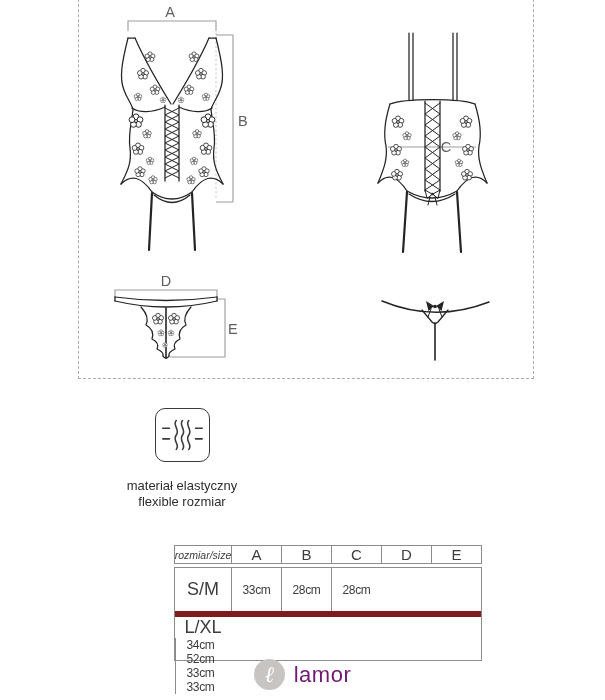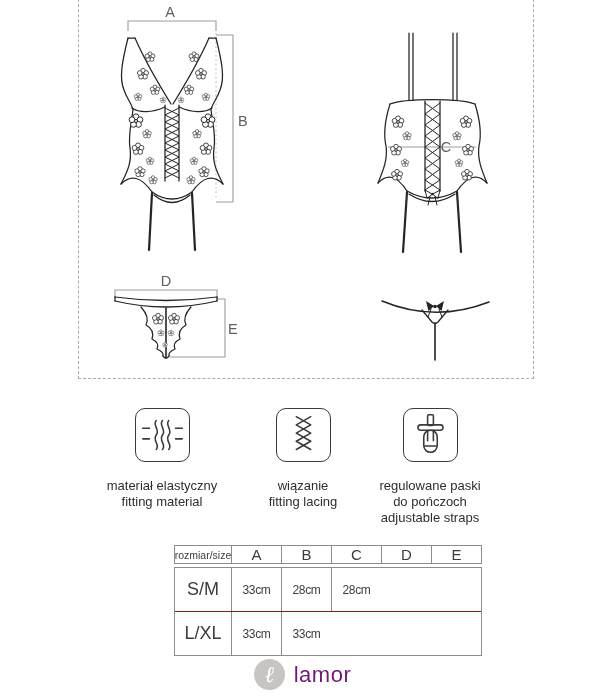--- a/index.html
+++ b/index.html
@@ -11,39 +11,39 @@
   .drawing{position:absolute;left:0;top:0;}
   .g{stroke:#242424;fill:none;stroke-width:1.25;stroke-linecap:round;stroke-linejoin:round;}
   .gt{stroke:#242424;fill:none;stroke-width:1;stroke-linecap:round;stroke-linejoin:round;}
   .g2{stroke:#242424;fill:none;stroke-width:2.2;stroke-linecap:round;}
   .ann{stroke:#9c9c9c;fill:none;stroke-width:1.1;}
   .dash{stroke:#c2c2c2;stroke-width:1;stroke-dasharray:2 2.4;}
   .lbl{fill:#5f5f5f;font-size:14.5px;font-family:"Liberation Sans",sans-serif;}
   .fl{fill:#fff;stroke:#2a2a2a;}
   
   .feature{position:absolute;top:408px;text-align:center;}
-  .f1{left:92px;width:140px;}
+  .f1{left:112px;width:140px;}
   .f2{left:233px;width:140px;}
   .f3{left:355px;width:150px;}
   .icon-box{width:55px;height:54px;border:1.6px solid #3a3a3a;border-radius:10px;
             margin:0 auto;box-sizing:border-box;display:flex;align-items:center;justify-content:center;}
   .icon-box svg{display:block;}
   .ic{stroke:#3a3a3a;fill:none;stroke-width:1.6;stroke-linecap:round;stroke-linejoin:round;}
   .feature-label{margin-top:16px;font-size:13px;line-height:1.22;color:#2e2e2e;}
   
   .size-table{position:absolute;left:174px;top:545px;color:#3c3c3c;}
   .tbl-head{display:flex;border:1px solid #8c8c8c;height:17px;box-sizing:content-box;}
   .tbl-body{display:block;border:1.5px solid #8c8c8c;margin-top:3px;}
   .tbl-row{display:flex;height:43px;}
-  .tbl-row + .tbl-row{border-top:1px solid #7f1d1d;}
+  .tbl-row + .tbl-row{border-top:6px solid #7f1d1d;flex-direction:column;}
   .cell{display:flex;align-items:center;justify-content:center;box-sizing:border-box;}
   .cell + .cell{border-left:1px solid #8c8c8c;}
   .c-size{width:56px;}
   .c-val{width:50px;}
-  .tbl-head .c-size{font-size:10.5px;}
+  .tbl-head .c-size{font-size:10.5px;font-style:italic;}
   .tbl-head .c-val{font-size:15px;}
   .tbl-body .c-size{font-size:18px;}
   .tbl-body .c-val{font-size:12px;letter-spacing:-0.3px;}
   
   .footer{position:absolute;left:0;top:659px;width:605px;display:flex;
           align-items:center;justify-content:center;gap:9px;}
   .logo-circle{width:31px;height:31px;border-radius:50%;background:#c8c4c2;color:#fff;
                display:flex;align-items:center;justify-content:center;
                font-family:"DejaVu Serif",serif;font-style:italic;font-size:22px;line-height:1;}
   .brand{font-size:22px;color:#701a75;letter-spacing:.5px;}
@@ -181,71 +181,46 @@
     <div class="icon-box">
       <svg width="55" height="54" viewBox="0 0 55 54">
         <path class="ic" d="M21,12 c-4.5,5 4.5,9 0,15 c-4.5,6 4.5,10 0,15"></path>
         <path class="ic" d="M27.5,12 c-4.5,5 4.5,9 0,15 c-4.5,6 4.5,10 0,15"></path>
         <path class="ic" d="M34,12 c-4.5,5 4.5,9 0,15 c-4.5,6 4.5,10 0,15"></path>
         <path class="ic" d="M7,20 h7 M7,31 h7 M41,20 h7 M41,31 h7"></path>
       </svg>
     </div>
     <div class="feature-label">
       <div>materiał elastyczny</div>
-      <div>fitting material</div>
+      <div>flexible rozmiar</div>
     </div>
   </div>
 
-  <div class="feature f2">
-    <div class="icon-box">
-      <svg width="55" height="54" viewBox="0 0 55 54">
-        <path class="ic" d="M20,8 L35,16.5 L20,25 L35,33.5 L20,42"></path>
-        <path class="ic" d="M35,8 L20,16.5 L35,25 L20,33.5 L35,42"></path>
-      </svg>
-    </div>
-    <div class="feature-label">
-      <div>wiązanie</div>
-      <div>fitting lacing</div>
-    </div>
-  </div>
-
-  <div class="feature f3">
-    <div class="icon-box">
-      <svg width="55" height="54" viewBox="0 0 55 54">
-        <rect class="ic" x="24.5" y="6" width="6" height="11" rx="1"></rect>
-        <rect class="ic" x="14.5" y="16.5" width="26" height="5.5" rx="2.75"></rect>
-        <rect class="ic" x="20.5" y="22" width="14" height="23" rx="7"></rect>
-        <path class="ic" d="M24.5,22 v11 M30.5,22 v11 M21.5,38.5 h12"></path>
-      </svg>
-    </div>
-    <div class="feature-label">
-      <div>regulowane paski</div>
-      <div>do pończoch</div>
-      <div>adjustable straps</div>
-    </div>
-  </div>
+
 
   <div class="size-table">
     <div class="tbl-head">
       <div class="cell c-size">rozmiar/size</div>
       <div class="cell c-val">A</div>
       <div class="cell c-val">B</div>
       <div class="cell c-val">C</div>
       <div class="cell c-val">D</div>
       <div class="cell c-val">E</div>
     </div>
     <div class="tbl-body">
       <div class="tbl-row">
         <div class="cell c-size">S/M</div>
         <div class="cell c-val">33cm</div>
         <div class="cell c-val">28cm</div>
         <div class="cell c-val">28cm</div>
       </div>
       <div class="tbl-row">
         <div class="cell c-size">L/XL</div>
+        <div class="cell c-val">34cm</div>
+        <div class="cell c-val">52cm</div>
         <div class="cell c-val">33cm</div>
         <div class="cell c-val">33cm</div>
       </div>
     </div>
   </div>
 
   <div class="footer">
     <div class="logo-circle">
       <span>ℓ</span>
     </div>

